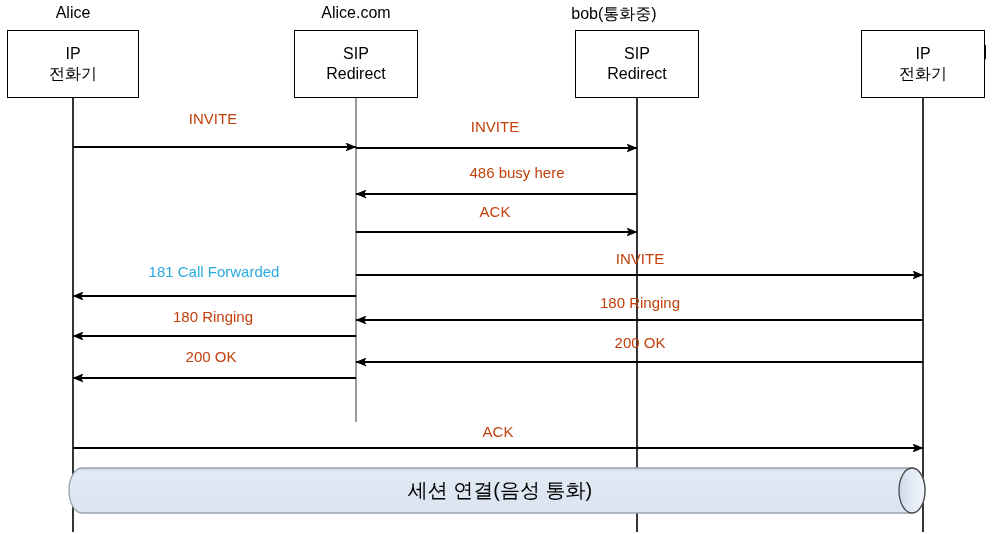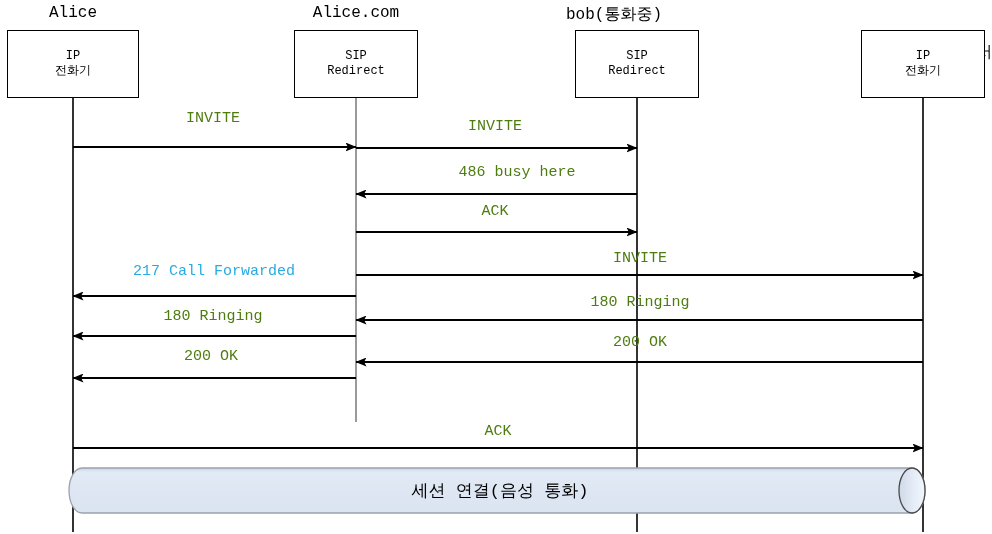--- a/index.html
+++ b/index.html
@@ -1,38 +1,38 @@
 <!DOCTYPE html>
 <html><head>
 <meta charset="utf-8">
 <style>
   html,body{margin:0;padding:0;background:#ffffff;}
   body{font-family:"Liberation Sans","DejaVu Sans",sans-serif;}
-  #stage{position:relative;width:992px;height:534px;background:#ffffff;overflow:hidden;font-family:Liberation Mono, monospace;}
+  #stage{position:relative;width:992px;height:534px;background:#ffffff;overflow:hidden;}
   svg.layer{position:absolute;left:0;top:0;width:992px;height:534px;}
 
   .participant-title{
     position:absolute;text-align:center;font-size:16px;color:#000;
     white-space:nowrap;transform:translateX(-50%);
   }
   .participant-box{
     position:absolute;box-sizing:border-box;border:1.4px solid #000;background:#fff;
     display:flex;flex-direction:column;align-items:center;justify-content:center;
-    font-size:12px;color:#000;line-height:1.22;transform:translateX(-50%);
+    font-size:16px;color:#000;line-height:1.22;transform:translateX(-50%);
   }
   .participant-box span{display:block;white-space:nowrap;}
 
   .msg-label{
-    position:absolute;font-size:15px;color:#4d7c0f;white-space:nowrap;
+    position:absolute;font-size:15px;color:#c2410c;white-space:nowrap;
     transform:translateX(-50%);
   }
   .msg-label.accent{color:#29ABE2;}
 
   .session-label{
-    position:absolute;font-size:17px;color:#000;white-space:nowrap;
+    position:absolute;font-size:20px;color:#000;white-space:nowrap;
     transform:translate(-50%,-50%);
   }
 </style>
 </head>
 <body>
 
 <div id="stage">
 
   <svg class="layer" viewBox="0 0 992 534" xmlns="http://www.w3.org/2000/svg">
     <defs>
@@ -102,21 +102,21 @@
         <span>전화기</span>
       </div>
     </div>
 
   <div id="labels">
       <div class="msg-label" style="left: 213px; top: 110px;">INVITE</div>
       <div class="msg-label" style="left: 495px; top: 118px;">INVITE</div>
       <div class="msg-label" style="left: 517px; top: 164px;">486 busy here</div>
       <div class="msg-label" style="left: 495px; top: 203px;">ACK</div>
       <div class="msg-label" style="left: 640px; top: 250px;">INVITE</div>
-      <div class="msg-label accent" style="left: 214px; top: 263px;">217 Call Forwarded</div>
+      <div class="msg-label accent" style="left: 214px; top: 263px;">181 Call Forwarded</div>
       <div class="msg-label" style="left: 640px; top: 294px;">180 Ringing</div>
       <div class="msg-label" style="left: 213px; top: 308px;">180 Ringing</div>
       <div class="msg-label" style="left: 640px; top: 334px;">200 OK</div>
       <div class="msg-label" style="left: 211px; top: 348px;">200 OK</div>
       <div class="msg-label" style="left: 498px; top: 423px;">ACK</div>
     </div>
 
   <div class="session-label" id="session-label" style="left: 500px; top: 490px;">세션 연결(음성 통화)</div>
 
 </div>

